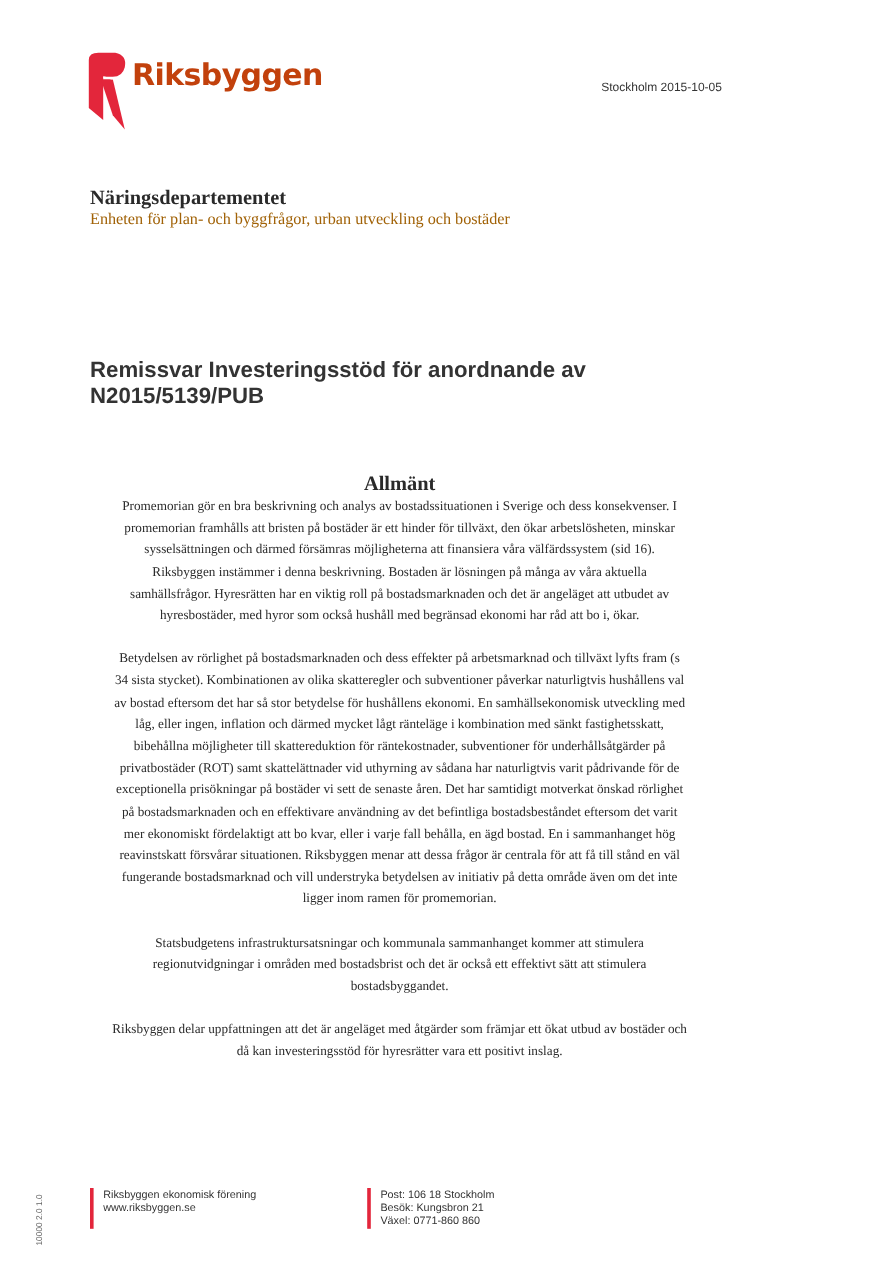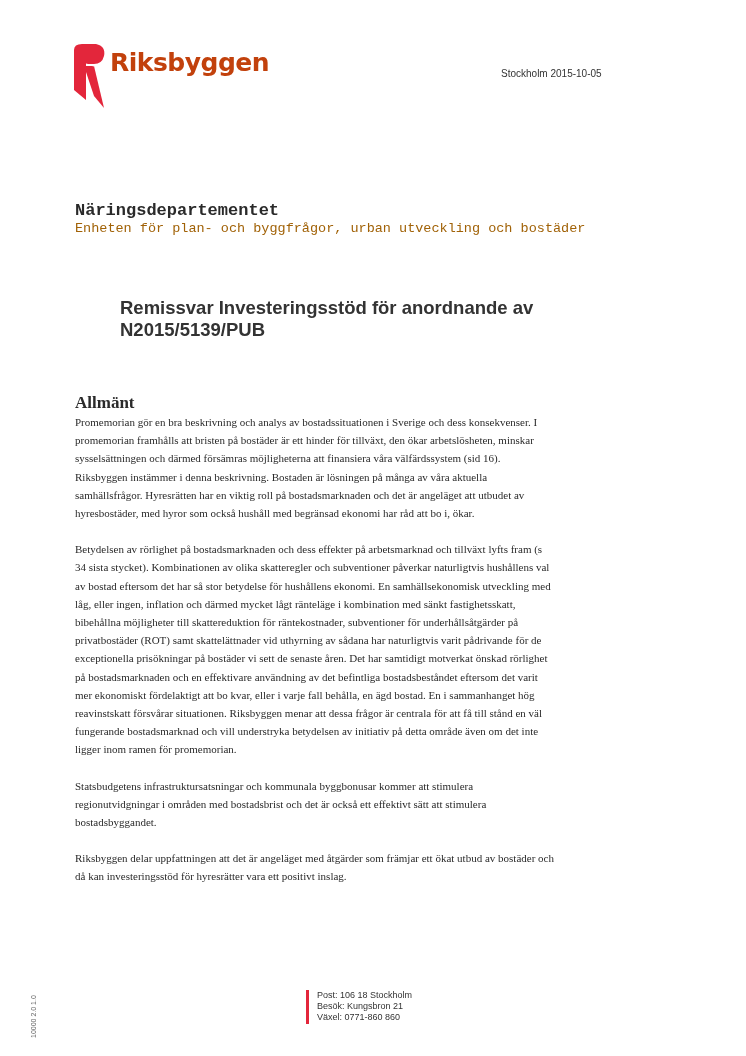--- a/index.html
+++ b/index.html
@@ -11,31 +11,31 @@
   .logo svg { position: absolute; left: 0; top: 0; }
   .logo-text {
     position: absolute; left: 38px; top: 8px;
     font-family: "DejaVu Sans", sans-serif; font-weight: bold;
     font-size: 25px; color: #c2410c; letter-spacing: -0.5px;
   }
   .date {
     position: absolute; left: 501px; top: 68px;
     font-family: Liberation Sans, sans-serif; font-size: 10px; color: #333;
   }
-  .recipient { position: absolute; left: 75px; top: 155px; font-family: Liberation Mono, monospace; margin-top: 46px; }
+  .recipient { position: absolute; left: 75px; top: 155px; font-family: Liberation Serif, serif; }
   .recipient .name { font-size: 17px; font-weight: bold; color: #2a2a2a; line-height: 20px; }
   .recipient .unit { font-size: 13.5px; color: #a16207; line-height: 16px; }
   .title {
     position: absolute; left: 75px; top: 297px; width: 520px;
     font-family: "Liberation Sans", sans-serif; font-weight: bold; font-size: 18.5px;
-    line-height: 22px; color: #333; margin-left: 45px;
+    line-height: 22px; color: #333;
   }
   .body-text {
-    position: absolute; left: 75px; top: 393px; width: 480px;
-    font-family: "Liberation Serif", serif; color: #2a2a2a;
+    position: absolute; left: 93px; top: 393px; width: 480px;
+    font-family: "Liberation Serif", serif; color: #2a2a2a; text-align: center;
   }
   .section-heading { font-size: 17px; font-weight: bold; line-height: 20px; margin: 0; }
   .para { font-size: 11px; line-height: 18.2px; margin: 0 0 18px 0; }
   .footer { position: absolute; top: 990px; left: 0; width: 746px; height: 50px; }
   .footer .vcode {
     position: absolute; left: 28px; top: 20px; transform: rotate(-90deg); transform-origin: left top;
     font-family: "Liberation Sans", sans-serif; font-size: 7px; color: #666; white-space: nowrap;
   }
   .fcol { position: absolute; top: 0; border-left: 3px solid #e3263b; padding-left: 8px; height: 34px;
     font-family: "Liberation Sans", sans-serif; font-size: 9px; line-height: 11px; color: #333; }
@@ -62,24 +62,28 @@
 
 <div class="title">
   <div>Remissvar Investeringsstöd för anordnande av</div>
   <div>N2015/5139/PUB</div>
 </div>
 
 <div class="body-text">
   <h2 class="section-heading">Allmänt</h2>
   <p class="para">Promemorian gör en bra beskrivning och analys av bostadssituationen i Sverige och dess konsekvenser.  I promemorian framhålls att bristen på bostäder är ett hinder för tillväxt, den ökar arbetslösheten, minskar sysselsättningen och därmed försämras möjligheterna att finansiera våra välfärdssystem (sid 16). Riksbyggen instämmer i denna beskrivning. Bostaden är lösningen på många av våra aktuella samhällsfrågor. Hyresrätten har en viktig roll på bostadsmarknaden och det är angeläget att utbudet av hyresbostäder, med hyror som också hushåll med begränsad ekonomi har råd att bo i, ökar.</p>
   <p class="para">Betydelsen av rörlighet på bostadsmarknaden och dess effekter på arbetsmarknad och tillväxt lyfts fram (s 34 sista stycket).  Kombinationen av olika skatteregler och subventioner påverkar naturligtvis hushållens val av bostad eftersom det har så stor betydelse för hushållens ekonomi. En samhällsekonomisk utveckling med låg, eller ingen, inflation och därmed mycket lågt ränteläge i kombination med sänkt fastighetsskatt, bibehållna möjligheter till skattereduktion för räntekostnader, subventioner för underhållsåtgärder på privatbostäder (ROT) samt skattelättnader vid uthyrning av sådana har naturligtvis varit pådrivande för de exceptionella prisökningar på bostäder vi sett de senaste åren. Det har samtidigt motverkat önskad rörlighet på bostadsmarknaden och en effektivare användning av det befintliga bostadsbeståndet eftersom det varit mer ekonomiskt fördelaktigt att bo kvar, eller i varje fall behålla, en ägd bostad. En i sammanhanget hög reavinstskatt försvårar situationen. Riksbyggen menar att dessa frågor är centrala för att få till stånd en väl fungerande bostadsmarknad och vill understryka betydelsen av initiativ på detta område även om det inte ligger inom ramen för promemorian.</p>
-  <p class="para">Statsbudgetens infrastruktursatsningar och kommunala byggbonusar kommer att stimulera regionutvidgningar i områden med bostadsbrist och det är också ett effektivt sätt att stimulera bostadsbyggandet.</p>
+  <p class="para">Statsbudgetens infrastruktursatsningar och kommunala sammanhanget kommer att stimulera regionutvidgningar i områden med bostadsbrist och det är också ett effektivt sätt att stimulera bostadsbyggandet.</p>
   <p class="para">Riksbyggen delar uppfattningen att det är angeläget med åtgärder som främjar ett ökat utbud av bostäder och då kan investeringsstöd för hyresrätter vara ett positivt inslag.</p>
 </div>
 
 <div class="footer">
   <div class="vcode" style="top:48px;left:30px;">10000 2.0 1.0</div>
+  <div class="fcol" style="left:75px;">
+    <div>Riksbyggen ekonomisk förening</div>
+    <div>www.riksbyggen.se</div>
+  </div>
   <div class="fcol" style="left:306px;">
     <div>Post: 106 18 Stockholm</div>
     <div>Besök: Kungsbron 21</div>
     <div>Växel: 0771-860 860</div>
   </div>
 </div>
 
 </body></html>

